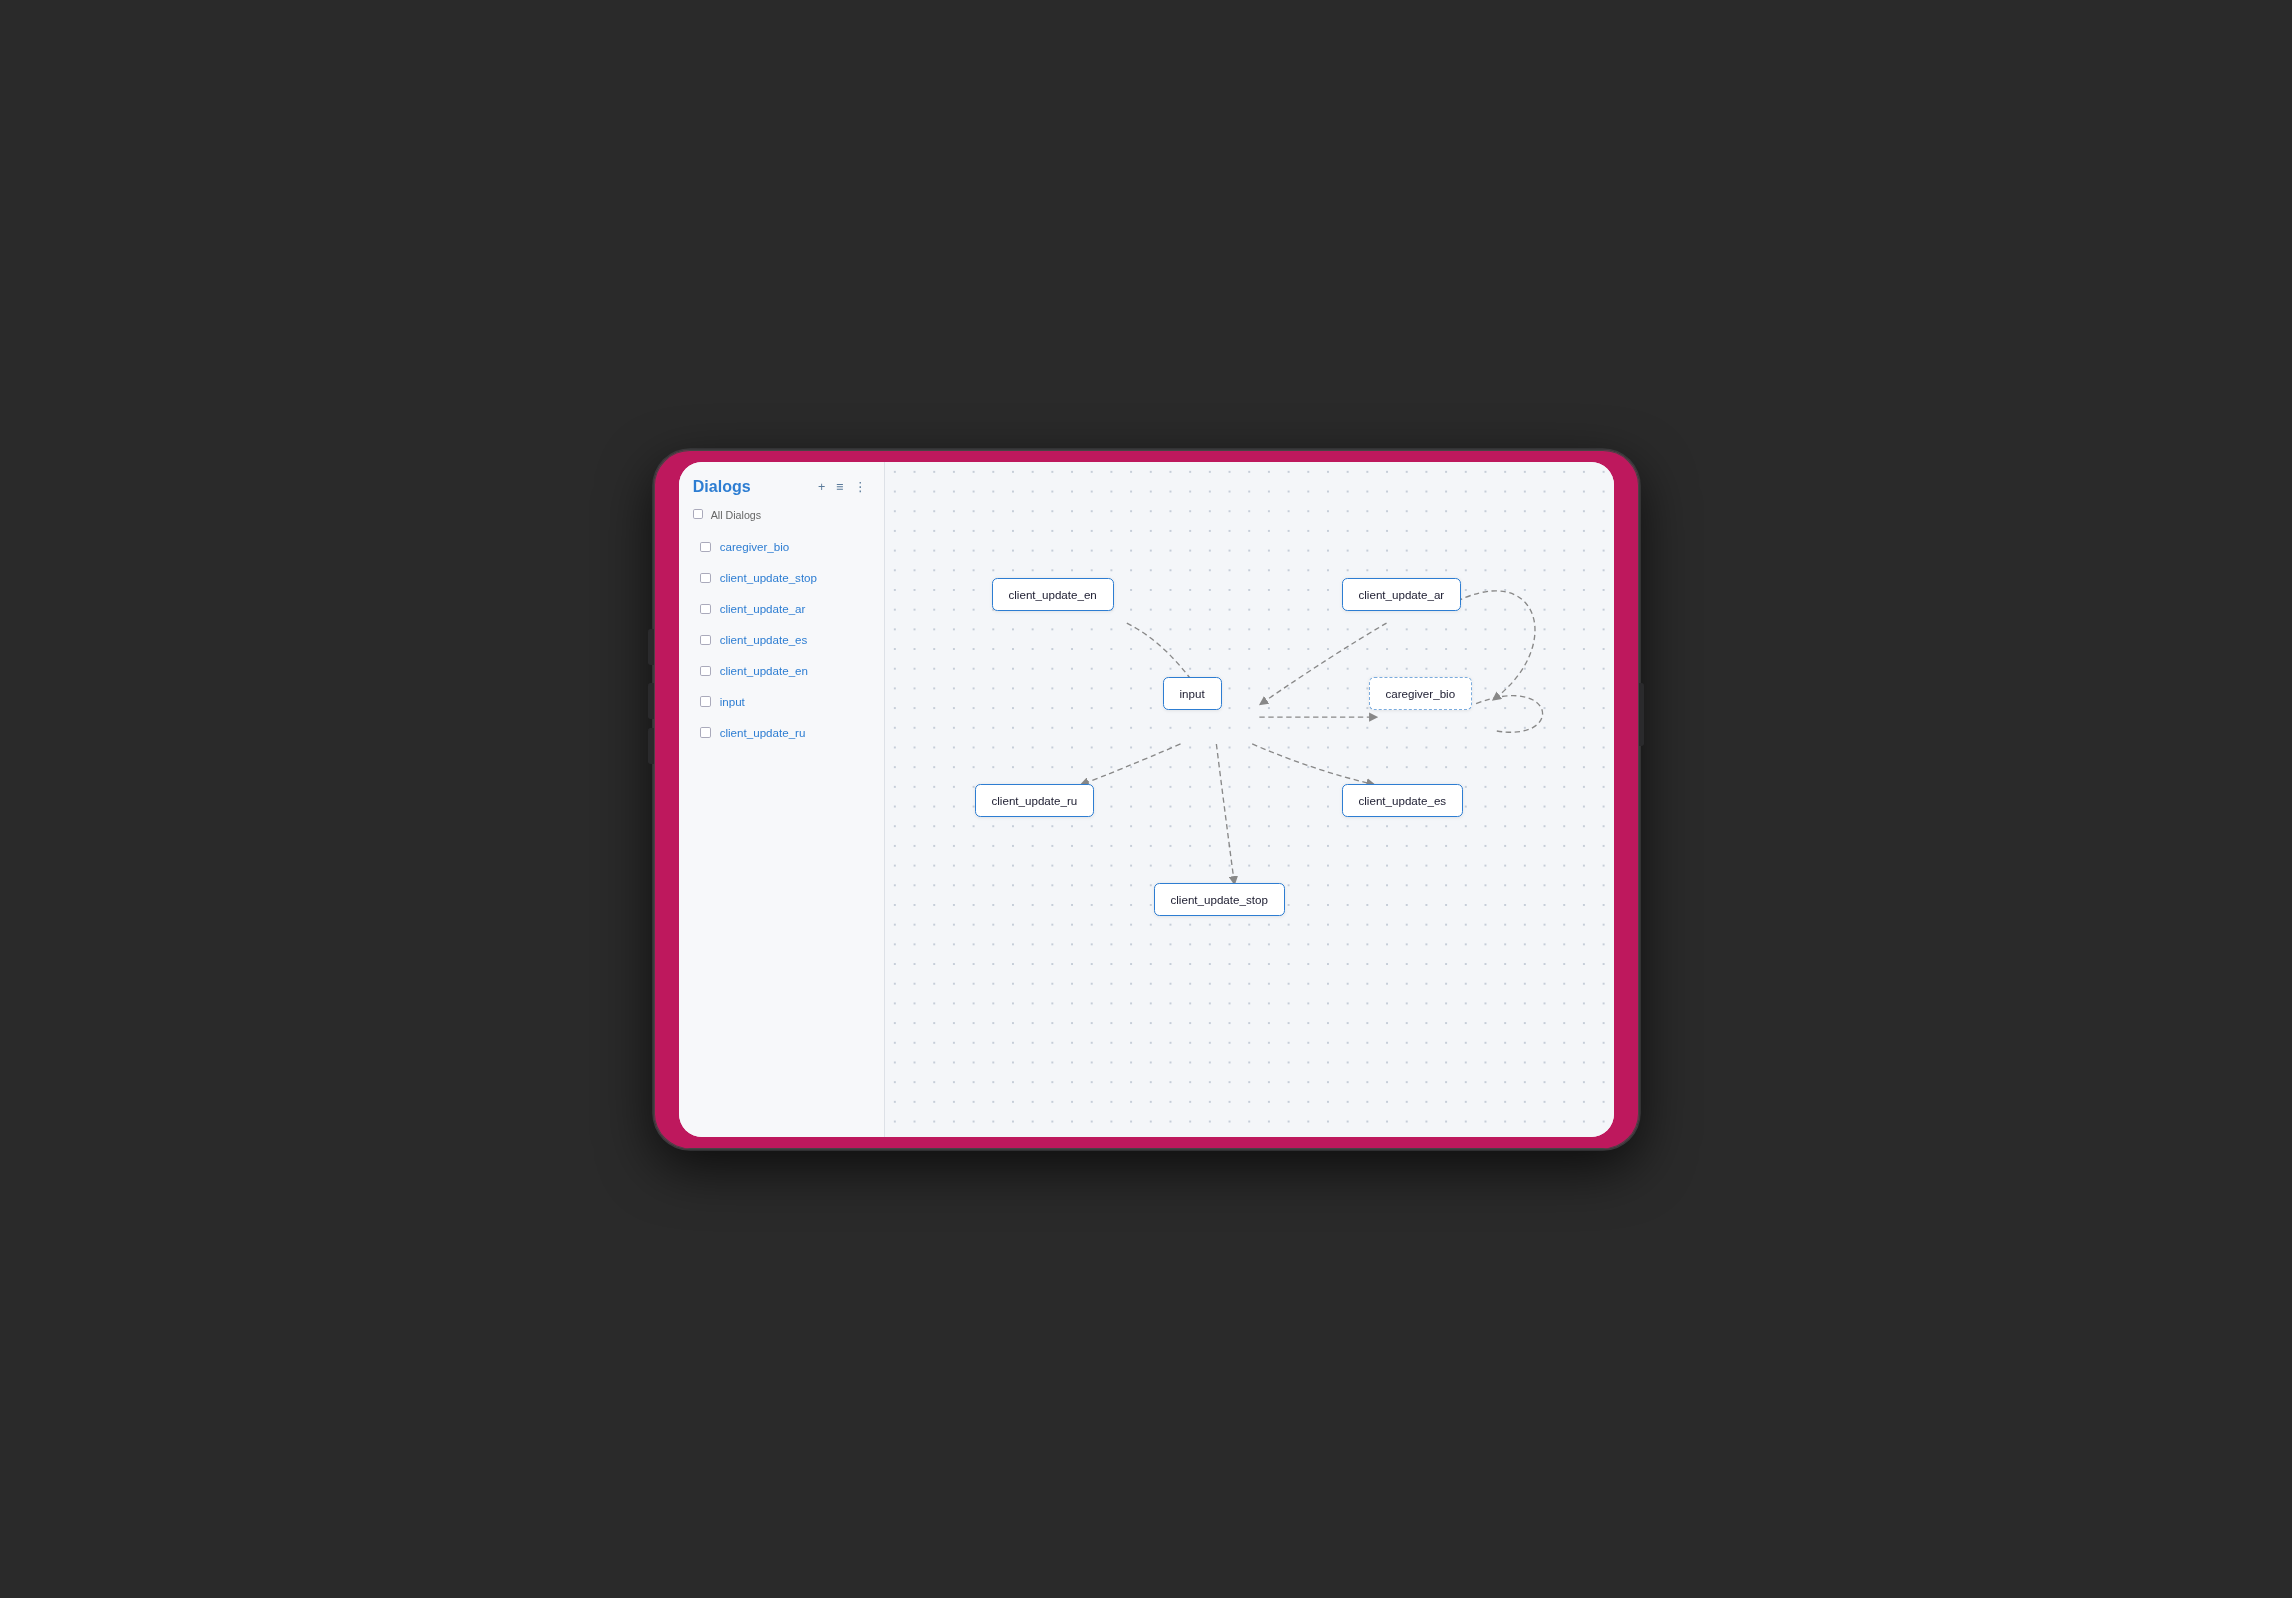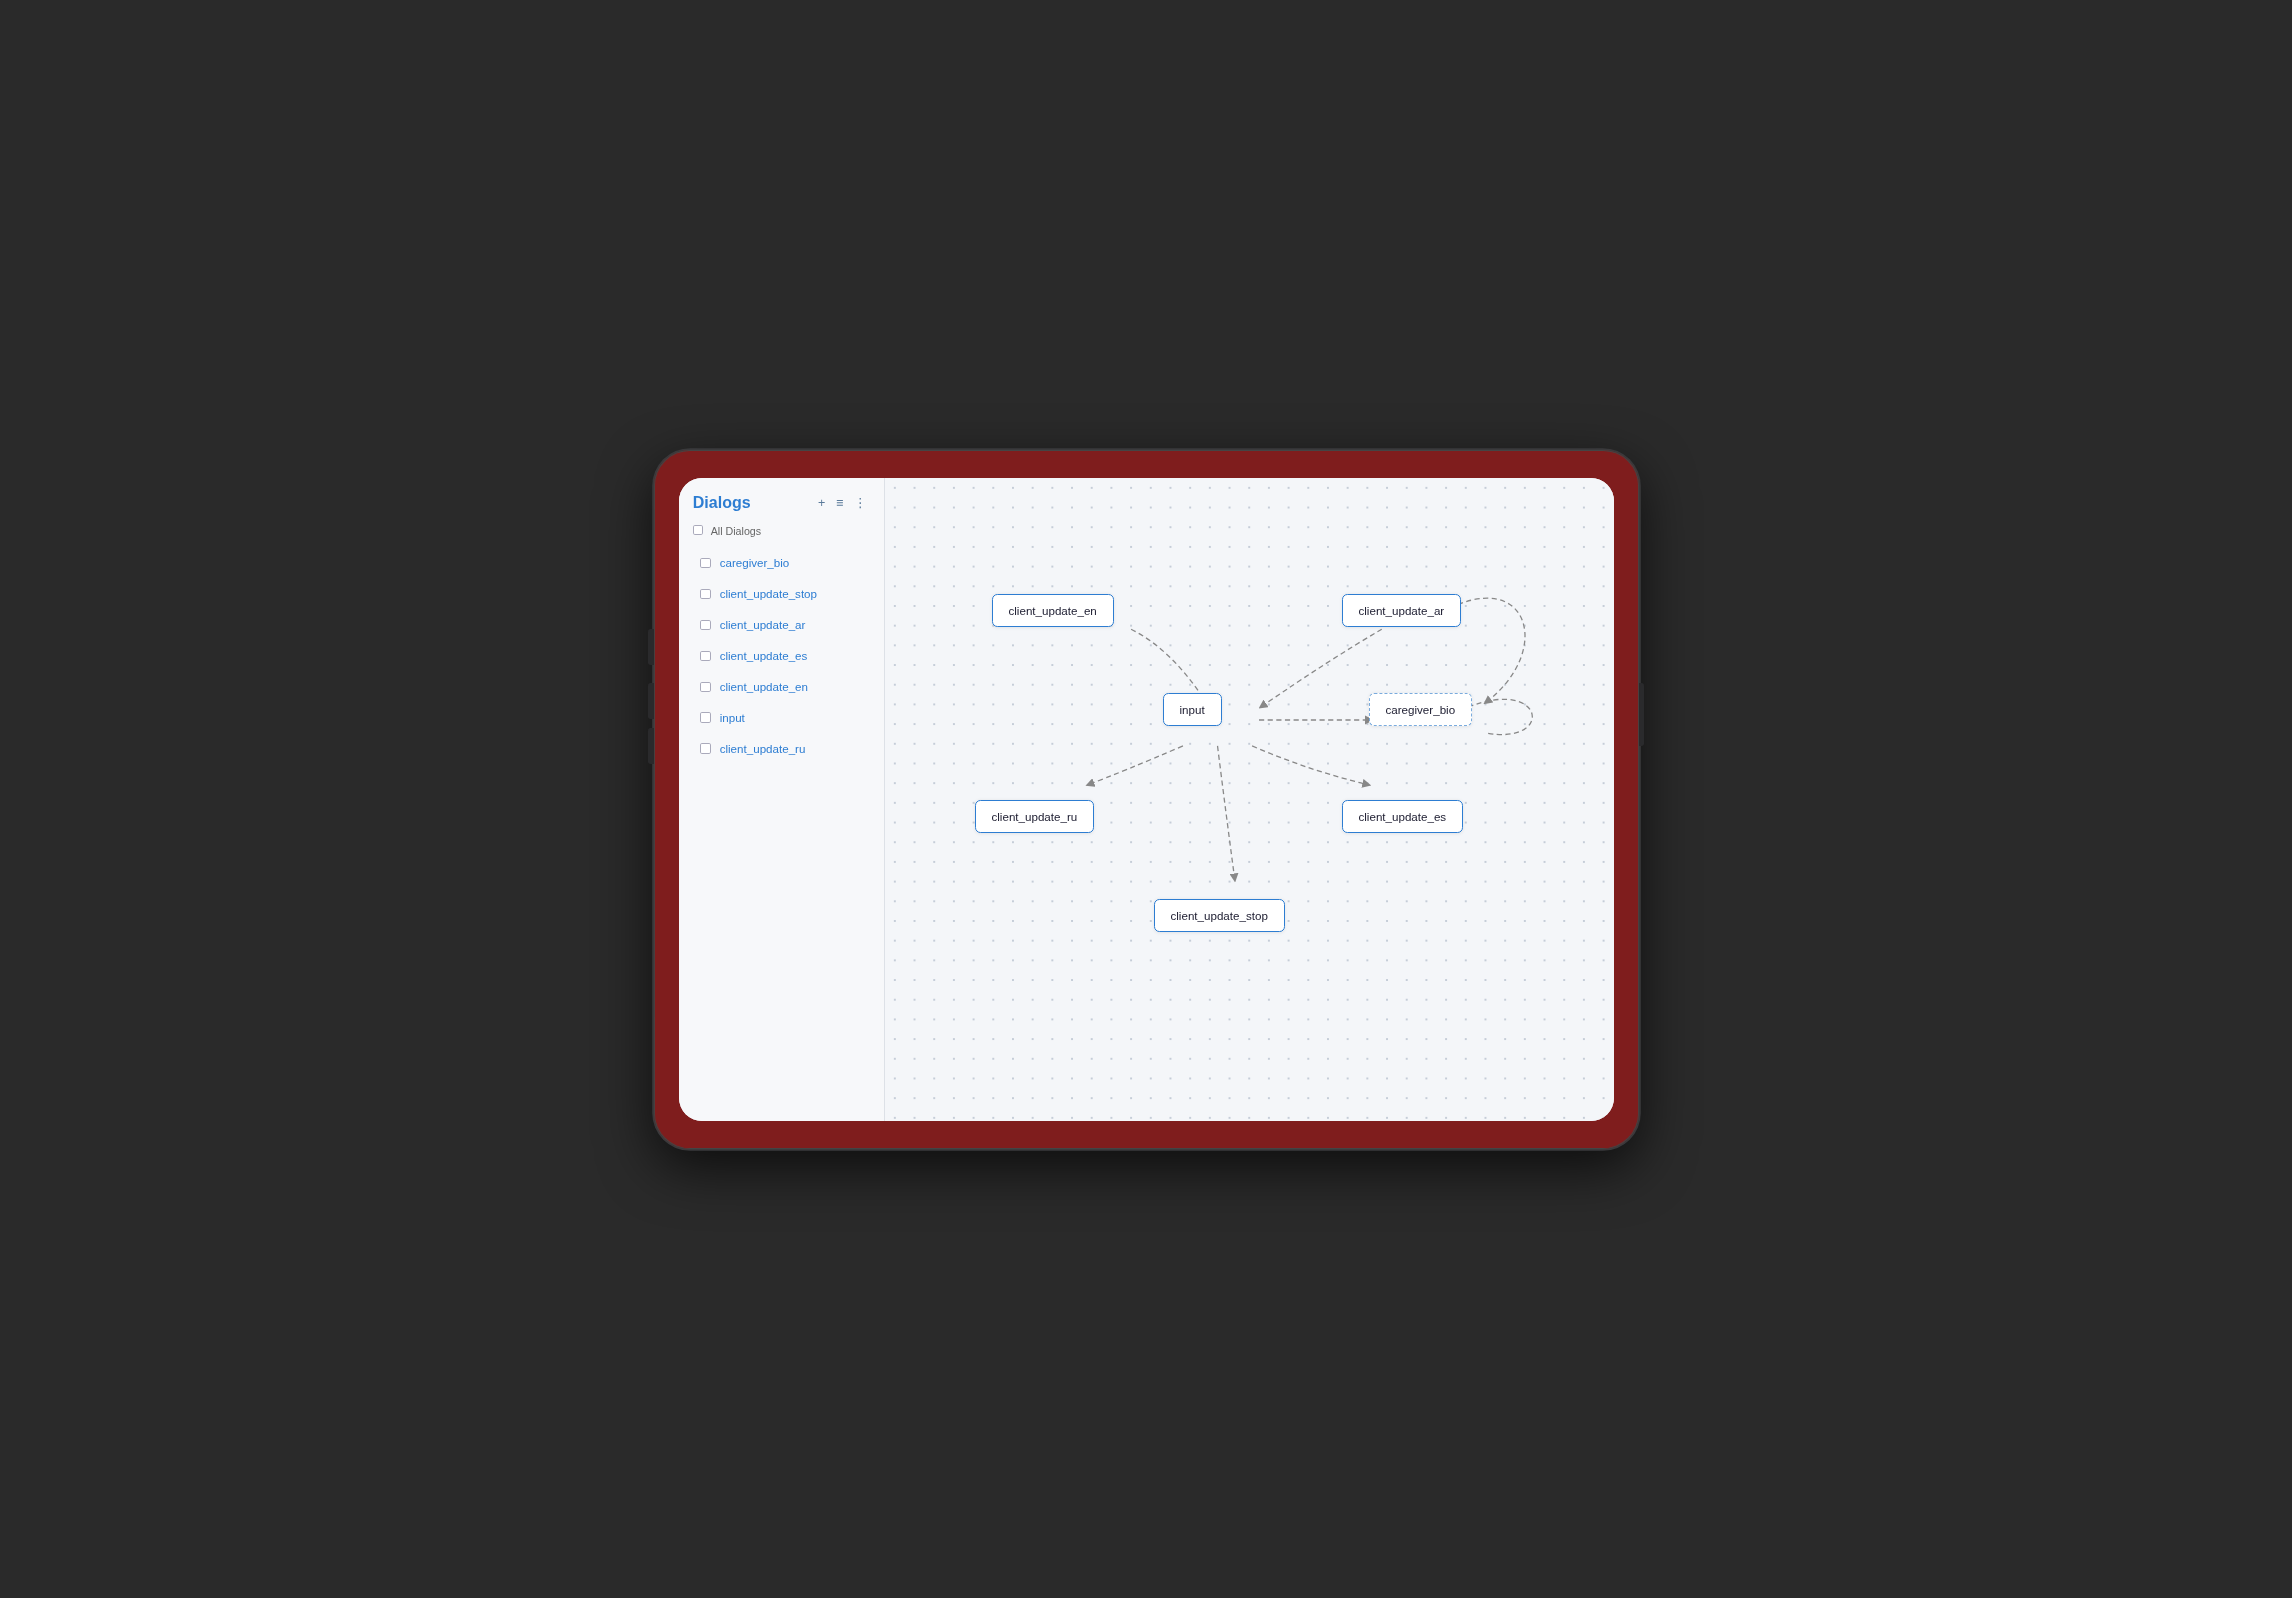--- a/index.html
+++ b/index.html
@@ -9,23 +9,23 @@
       display: flex;
       align-items: center;
       justify-content: center;
       min-height: 100vh;
       font-family: -apple-system, BlinkMacSystemFont, 'Segoe UI', sans-serif;
     }
 
     .tablet-frame {
       width: 985px;
       height: 699px;
-      background: #7f1d1d;
+      background: #be185d;
       border-radius: 36px;
-      padding: 28px 25px;
+      padding: 12px 25px;
       box-shadow:
         0 0 0 1.8px #3a3a3c,
         0 18px 54px rgba(0,0,0,0.7),
         inset 0 0 0 0.9px #444;
       display: flex;
       align-items: center;
       justify-content: center;
       position: relative;
     }
 

